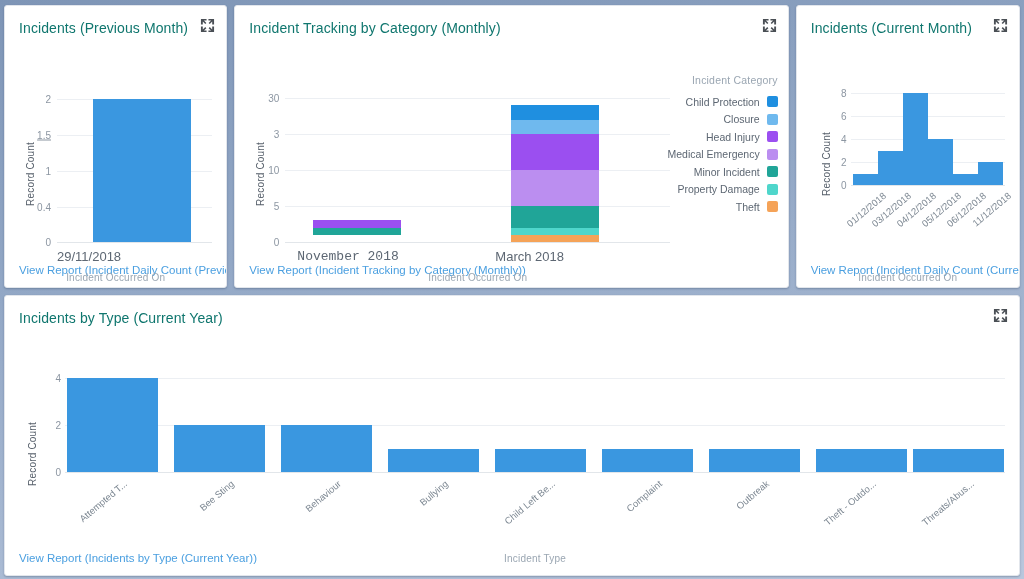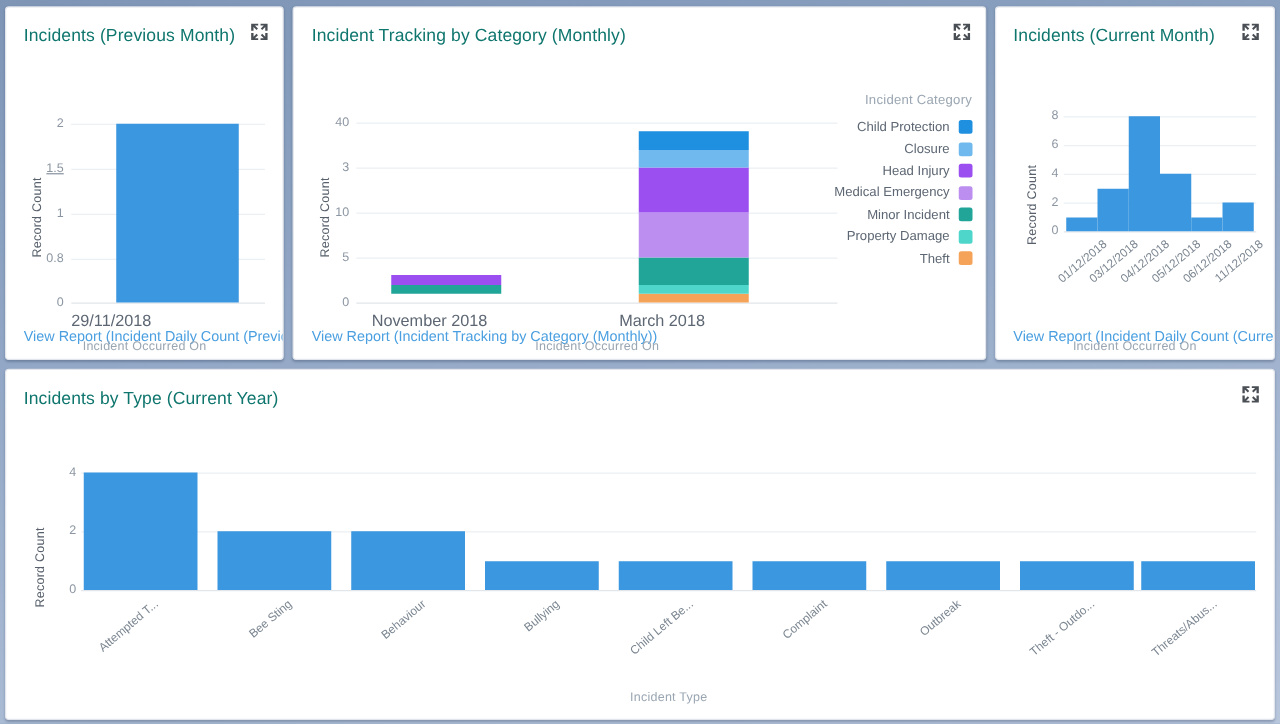--- a/index.html
+++ b/index.html
@@ -187,21 +187,21 @@
 
         <div class="gridline" style="left:52px; right:14px; top:63px;"></div>
         <div class="gridline" style="left:52px; right:14px; top:99px;"></div>
         <div class="gridline" style="left:52px; right:14px; top:135px;"></div>
         <div class="gridline" style="left:52px; right:14px; top:171px;"></div>
         <div class="baseline" style="left:52px; right:14px; top:206px;"></div>
 
         <div class="ytick" style="left:18px; width:28px; top:63px;">2</div>
         <div class="ytick" style="left:18px; width:28px; top:99px;text-decoration:underline;">1.5</div>
         <div class="ytick" style="left:18px; width:28px; top:135px;">1</div>
-        <div class="ytick" style="left:18px; width:28px; top:171px;">0.8</div>
+        <div class="ytick" style="left:18px; width:28px; top:171px;">0.4</div>
         <div class="ytick" style="left:18px; width:28px; top:206px;">0</div>
 
         <div class="bar" style="left:88px; width:98px; top:63px; height:143px;"></div>
 
         <div class="xtick" style="left:52px; right:14px; top:213px;">29/11/2018</div>
 
         <div class="x-axis-title" style="left:0; right:0; top:236px;">Incident Occurred On</div>
       </div>
     </div>
     <div class="card-footer">
@@ -224,38 +224,38 @@
     <div class="card-body">
       <div class="plot">
         <div class="y-axis-title" style="left:20px; top:170px;">Record Count</div>
 
         <div class="gridline" style="left:50px; width:385px; top:62px;"></div>
         <div class="gridline" style="left:50px; width:385px; top:98px;"></div>
         <div class="gridline" style="left:50px; width:385px; top:134px;"></div>
         <div class="gridline" style="left:50px; width:385px; top:170px;"></div>
         <div class="baseline" style="left:50px; width:385px; top:206px;"></div>
 
-        <div class="ytick" style="left:16px; width:28px; top:62px;">40</div>
+        <div class="ytick" style="left:16px; width:28px; top:62px;">30</div>
         <div class="ytick" style="left:16px; width:28px; top:98px;">3</div>
         <div class="ytick" style="left:16px; width:28px; top:134px;">10</div>
         <div class="ytick" style="left:16px; width:28px; top:170px;">5</div>
         <div class="ytick" style="left:16px; width:28px; top:206px;">0</div>
 
         <div class="seg" style="left:78px; width:88px; top:191.6px; height:7.2px; background:#20a598;"></div>
         <div class="seg" style="left:78px; width:88px; top:184.4px; height:7.2px; background:#9b4ff0;"></div>
 
         <div class="seg" style="left:276px; width:88px; top:198.8px; height:7.2px; background:#f5a358;"></div>
         <div class="seg" style="left:276px; width:88px; top:191.6px; height:7.2px; background:#4fd6cb;"></div>
         <div class="seg" style="left:276px; width:88px; top:170px; height:21.6px; background:#20a598;"></div>
         <div class="seg" style="left:276px; width:88px; top:134px; height:36px; background:#bb8ef0;"></div>
         <div class="seg" style="left:276px; width:88px; top:98px; height:36px; background:#9b4ff0;"></div>
         <div class="seg" style="left:276px; width:88px; top:83.6px; height:14.4px; background:#6fb9ee;"></div>
         <div class="seg" style="left:276px; width:88px; top:69.2px; height:14.4px; background:#1f8fe0;"></div>
 
-        <div class="xtick" style="left:62px; width:120px; top:213px;">November 2018</div>
+        <div class="xtick" style="left:62px; width:120px; top:213px;font-family:Liberation Mono, monospace;">November 2018</div>
         <div class="xtick" style="left:260px; width:120px; top:213px;">March 2018</div>
 
         <div class="x-axis-title" style="left:50px; width:385px; top:236px;">Incident Occurred On</div>
 
         <div class="legend">
           <div class="legend-title">Incident Category</div>
           <div class="legend-item">
             <span class="legend-label">Child Protection</span>
             <span class="legend-swatch" style="background:#1f8fe0"></span>
           </div>
@@ -383,14 +383,17 @@
         <div class="xtick-rot" style="left:346px; width:92px; top:152px;">Bullying</div>
         <div class="xtick-rot" style="left:453px; width:92px; top:152px;">Child Left Be...</div>
         <div class="xtick-rot" style="left:560px; width:92px; top:152px;">Complaint</div>
         <div class="xtick-rot" style="left:667px; width:92px; top:152px;">Outbreak</div>
         <div class="xtick-rot" style="left:774px; width:92px; top:152px;">Theft - Outdo...</div>
         <div class="xtick-rot" style="left:872px; width:92px; top:152px;">Threats/Abus...</div>
 
         <div class="x-axis-title" style="left:60px; right:14px; top:227px;">Incident Type</div>
       </div>
     </div>
+    <div class="card-footer">
+      <a class="footer-link" href="#">View Report (Incidents by Type (Current Year))</a>
+    </div>
   </div>
 </div>
 
 </body></html>

